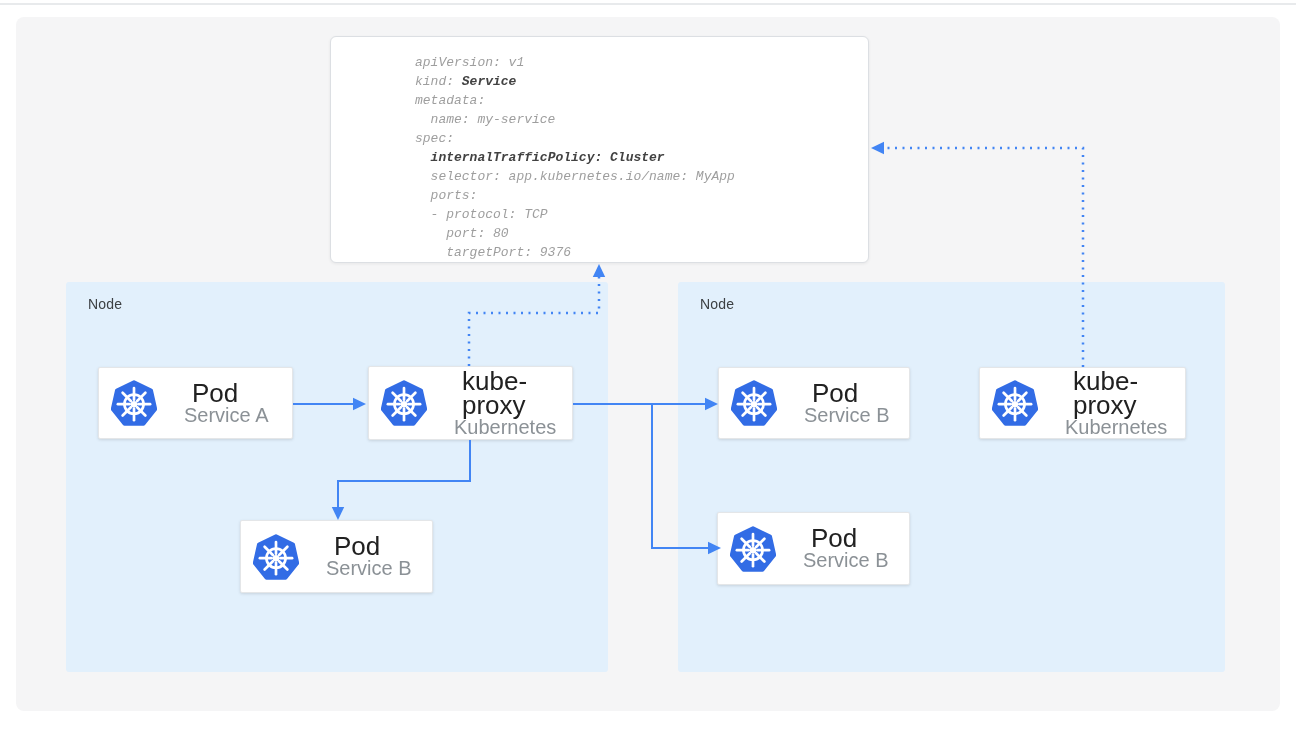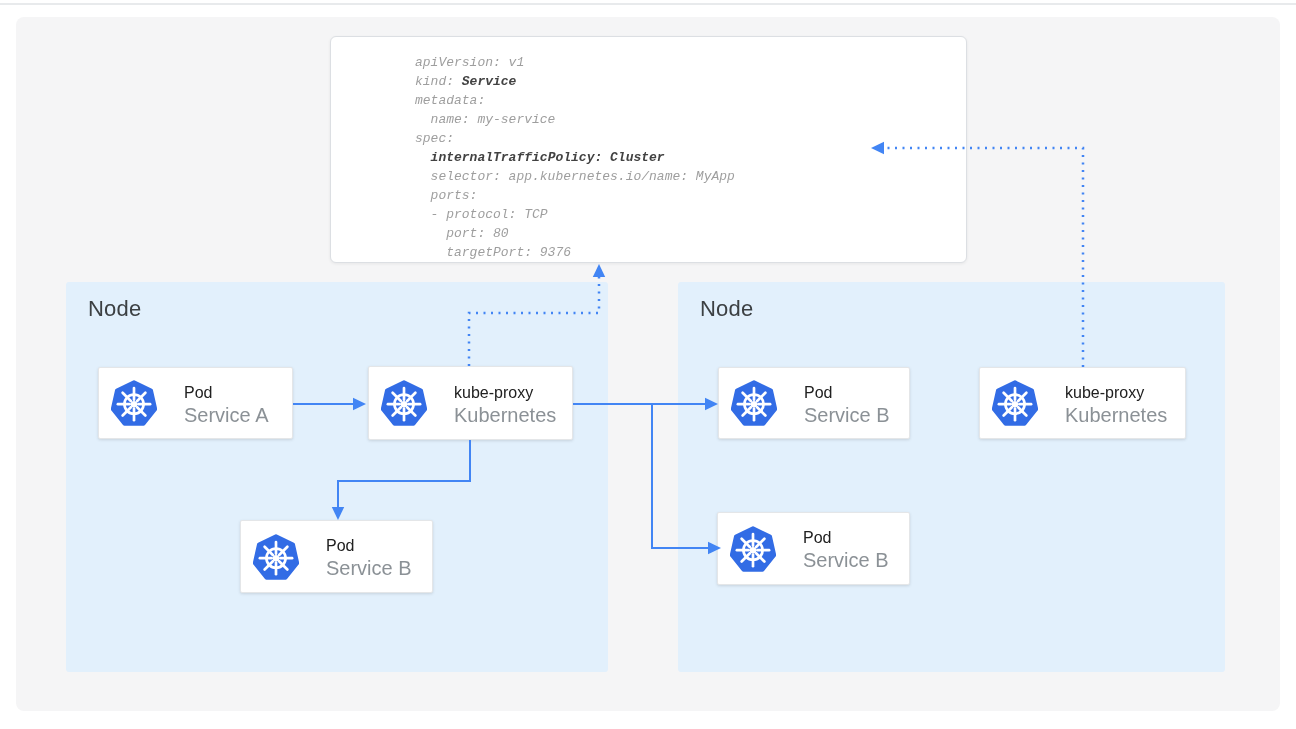--- a/index.html
+++ b/index.html
@@ -8,49 +8,49 @@
     background:#fff;font-family:"Liberation Sans",sans-serif;
     -webkit-font-smoothing:antialiased;
   }
   .top-hairline{position:absolute;left:0;top:3px;width:1296px;height:2px;background:#e8eaec;}
   .panel{
     position:absolute;left:16px;top:17px;width:1264px;height:694px;
     background:var(--panel-bg,#f5f5f6);border-radius:8px;
   }
   
   .yaml-card{
-    position:absolute;left:330px;top:36px;width:637px;height:227px;
+    position:absolute;left:330px;top:36px;width:539px;height:227px;
     background:#fff;border:1px solid #dcdfe3;border-radius:6px;
     box-shadow:0 1px 3px rgba(60,64,67,.08);box-sizing:border-box;
   }
   .yaml-code{
     position:absolute;left:84px;top:16px;
     font-family:"Liberation Mono",monospace;font-style:italic;
     font-size:13px;line-height:19px;color:var(--code-gray,#9e9e9e);
     white-space:pre;
   }
   .code-bold{font-weight:bold;color:var(--code-dark,#424242);}
   
   .node{
     position:absolute;top:282px;height:390px;
     background:var(--node-bg,#e2f0fc);border-radius:3px;box-sizing:border-box;
   }
   .node-label{
     position:absolute;left:22px;top:14px;
-    font-size:22px;color:var(--node-label,#3c4043);letter-spacing:.2px;
+    font-size:14px;color:var(--node-label,#3c4043);letter-spacing:.2px;
   }
   
   .card{
     position:absolute;display:flex;align-items:center;
     background:#fff;border:1px solid #e4e6e8;border-radius:2px;
     box-shadow:0 1px 3px rgba(0,0,0,.12);box-sizing:border-box;
     padding-left:12px;
   }
   .card svg.k8s{width:46px;height:46px;flex:0 0 46px;margin-right:27px;}
-  .card-title{font-size:16px;line-height:24px;color:var(--title,#212121);}
+  .card-title{font-size:26px;line-height:24px;color:var(--title,#212121);margin-left:8px;}
   .card-sub{font-size:20px;line-height:21px;color:var(--subtitle,#8b9196);}
   
   #arrows{position:absolute;left:0;top:0;width:1296px;height:729px;pointer-events:none;}
   #arrows .solid line,#arrows .solid polyline{
     stroke:var(--accent,#4285f4);stroke-width:2;fill:none;
   }
   #arrows .solid polygon{fill:var(--accent,#4285f4);}
   #arrows .dotted polyline{
     stroke:var(--accent,#4285f4);stroke-width:2.5;stroke-dasharray:2 5.5;fill:none;
   }

